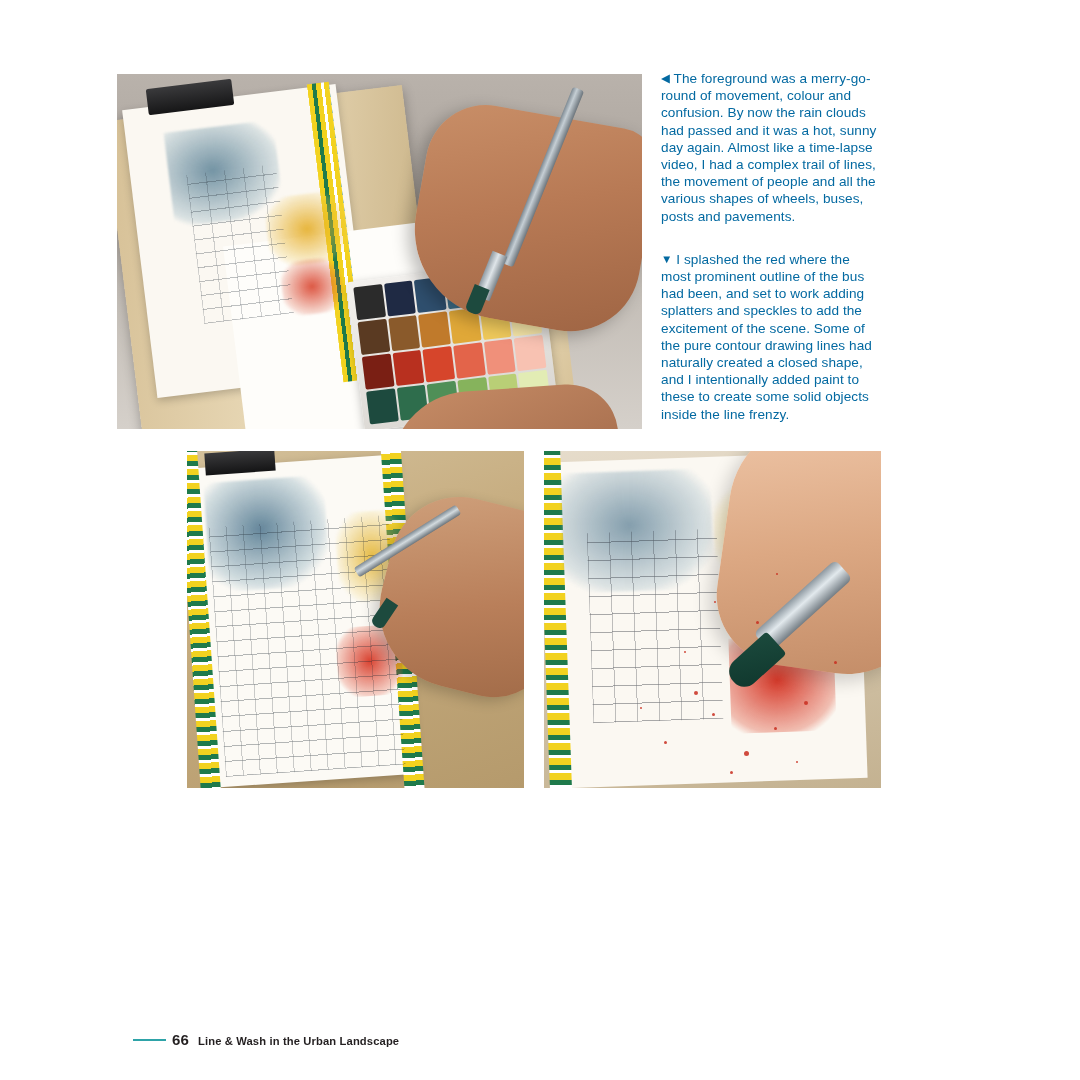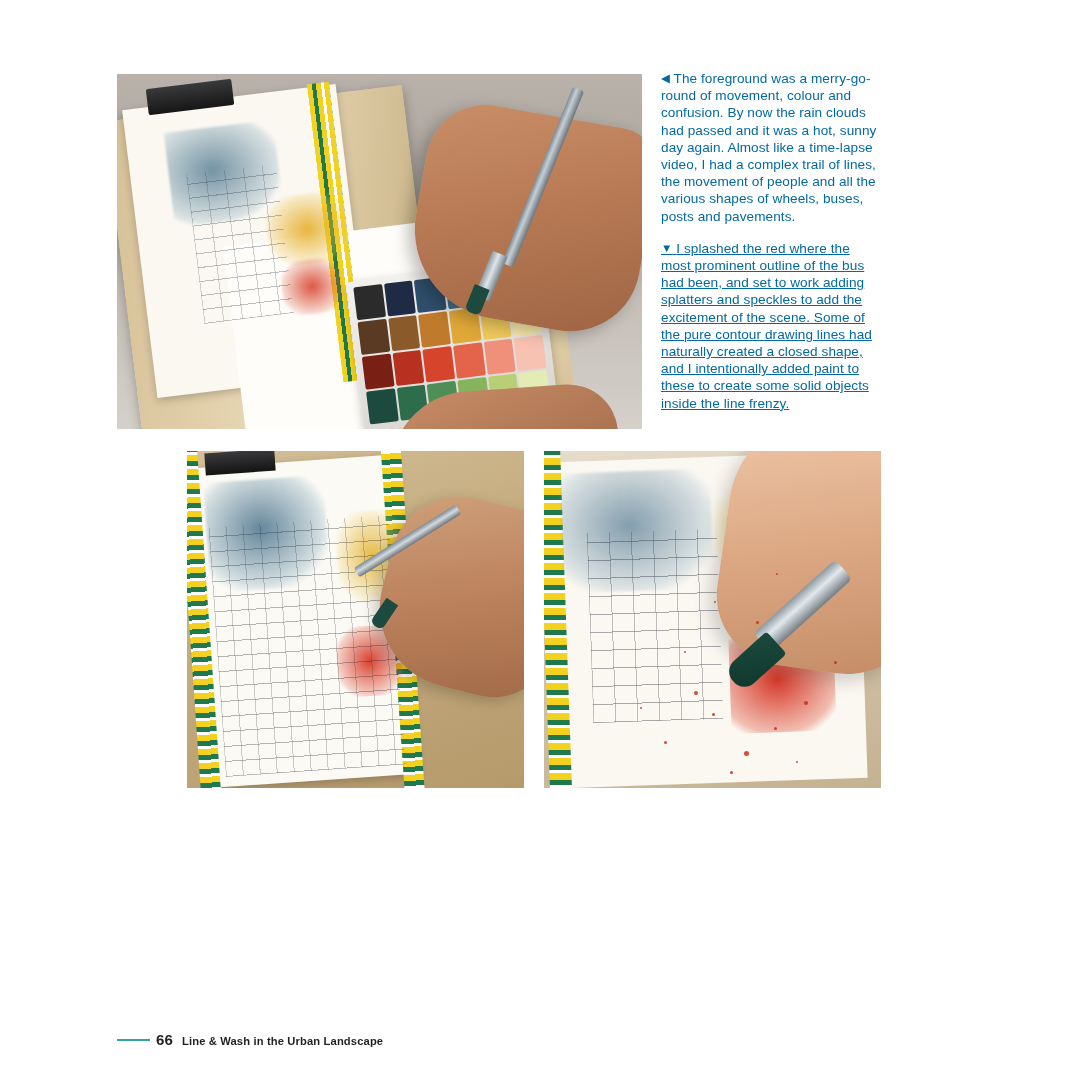--- a/index.html
+++ b/index.html
@@ -60,33 +60,32 @@
   }
   .para {
     font-size: 13.6px;
     line-height: 17.2px;
     color: #0369a1;
     margin: 0 0 0 0;
     text-align: left;
     letter-spacing: 0.005em;
   }
   .para + .para {
-    margin-top: 15px;
-    text-decoration: underline;
+    margin-top: 26px;
   }
   .arrow {
     font-size: 11.5px;
     line-height: 17.2px;
     vertical-align: 1px;
   }
 
   
   .footer {
     position: absolute;
-    left: 117px;
+    left: 133px;
     bottom: 32px;
     display: flex;
     align-items: baseline;
     gap: 0px;
   }
   .footer-rule {
     display: inline-block;
     width: 33px;
     height: 2px;
     background: #2ea3a8;

